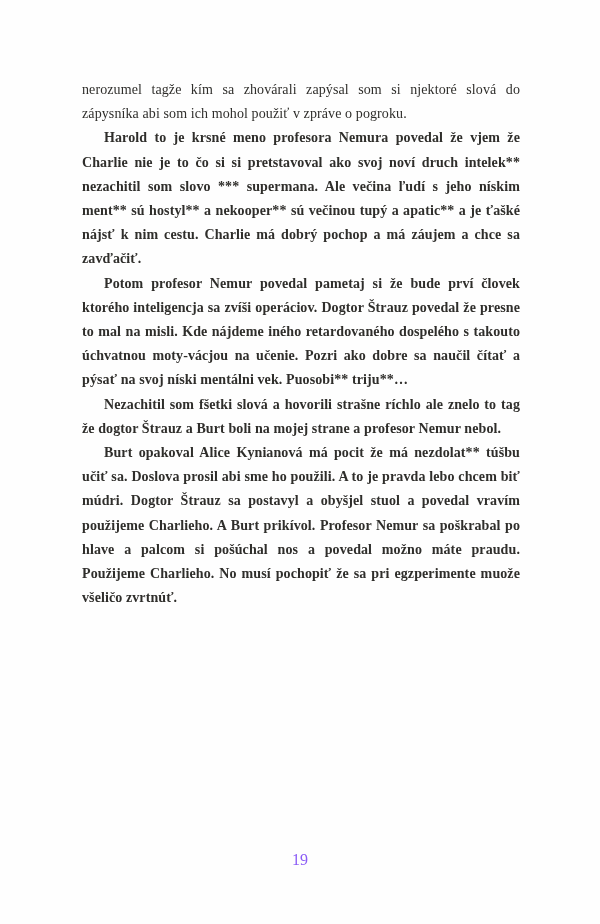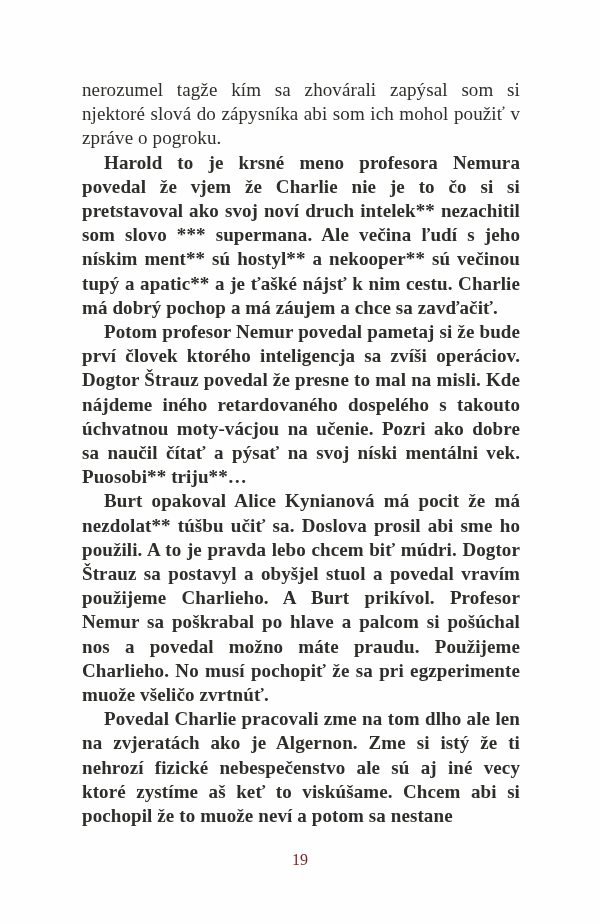--- a/index.html
+++ b/index.html
@@ -12,21 +12,21 @@
     height: 924px;
     background: #fefefe;
     overflow: hidden;
   }
   .text-block {
     position: absolute;
     left: 82px;
     top: 78px;
     width: 438px;
     font-family: "Liberation Serif", "DejaVu Serif", serif;
-    font-size: 19px;
+    font-size: 14px;
     line-height: 24.2px;
     color: #2f2e2b;
     text-align: justify;
     letter-spacing: 0.1px;
   }
   .text-block p {
     margin: 0;
     padding: 0;
   }
   .text-block p.indent {
@@ -34,28 +34,28 @@
     font-weight: bold;
   }
   .page-number {
     position: absolute;
     top: 851px;
     left: 0;
     width: 600px;
     text-align: center;
     font-family: "Liberation Serif", "DejaVu Serif", serif;
     font-size: 16px;
-    color: #7f1d1d;
+    color: #8b5cf6;
   }
 </style>
 </head>
 <body>
 
 <div class="page">
   <div class="text-block" lang="sk">
     <p class="para">nerozumel tagže kím sa zhovárali zapýsal som si njektoré slová do zápysníka abi som ich mohol použiť v zpráve o pogroku.</p>
     <p class="para indent">Harold to je krsné meno profesora Nemura povedal že vjem že Charlie nie je to čo si si pretstavoval ako svoj noví druch intelek** nezachitil som slovo *** supermana. Ale večina ľudí s jeho nískim ment** sú hostyl** a nekooper** sú večinou tupý a apatic** a je ťašké nájsť k nim cestu. Charlie má dobrý pochop a má záujem a chce sa zavďačiť.</p>
     <p class="para indent">Potom profesor Nemur povedal pametaj si že bude prví človek ktorého inteligencja sa zvíši operáciov. Dogtor Štrauz povedal že presne to mal na misli. Kde nájdeme iného retardovaného dospelého s takouto úchvatnou moty-vácjou na učenie. Pozri ako dobre sa naučil čítať a pýsať na svoj níski mentálni vek. Puosobi** triju**…</p>
+    <p class="para indent">Nezachitil som fšetki slová a hovorili strašne ríchlo ale znelo to tag že dogtor Štrauz a Burt boli na mojej strane a profesor Nemur nebol.</p>
     <p class="para indent">Burt opakoval Alice Kynianová má pocit že má nezdolat** túšbu učiť sa. Doslova prosil abi sme ho použili. A to je pravda lebo chcem biť múdri. Dogtor Štrauz sa postavyl a obyšjel stuol a povedal vravím použijeme Charlieho. A Burt prikívol. Profesor Nemur sa poškrabal po hlave a palcom si pošúchal nos a povedal možno máte praudu. Použijeme Charlieho. No musí pochopiť že sa pri egzperimente muože všeličo zvrtnúť.</p>
-    <p class="para indent">Povedal Charlie pracovali zme na tom dlho ale len na zvjeratách ako je Algernon. Zme si istý že ti nehrozí fizické nebespečenstvo ale sú aj iné vecy ktoré zystíme aš keť to viskúšame. Chcem abi si pochopil že to muože neví a potom sa nestane</p>
   </div>
   <div class="page-number">19</div>
 </div>
 
 </body></html>

